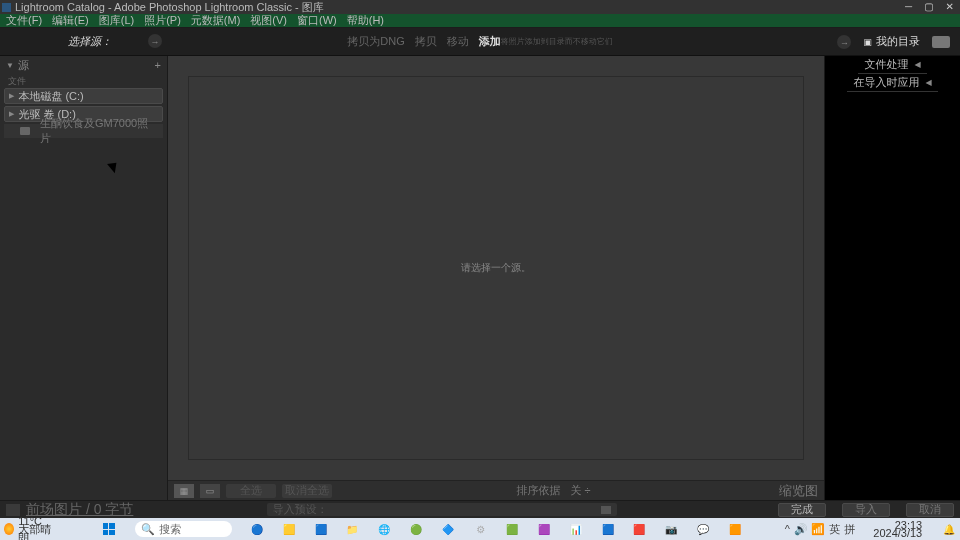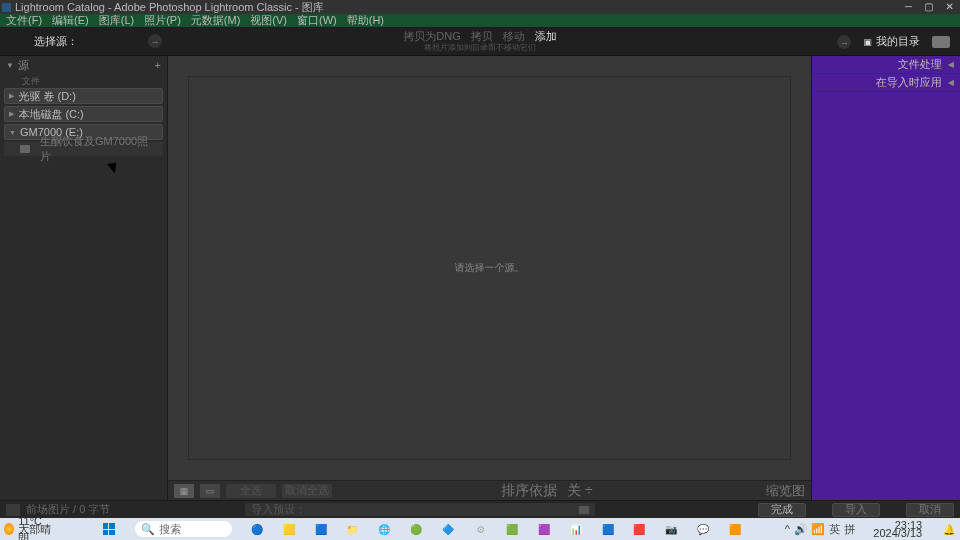--- a/index.html
+++ b/index.html
@@ -10,72 +10,72 @@
 .titlebar .appicon { width: 9px; height: 9px; background: #2b567f; margin-right: 4px; }
 .titlebar .wincontrols { margin-left: auto; display: flex; gap: 12px; padding-right: 4px; }
 .titlebar .wincontrols span { cursor: pointer; color: #ccc; font-size: 10px; line-height: 10px; }
 
 
 .menubar { height: 14px; background: #14532d; display: flex; align-items: center; padding: 0 6px; gap: 10px; font-size: 9px; color: #bbb; border-bottom: 1px solid #1c1c1c; }
 .menubar span { cursor: pointer; }
 
 
 .topstrip { height: 28px; background: #1f1f1f; display: flex; align-items: center; padding: 0 8px; border-bottom: 1px solid #111; }
-.topstrip .left { width: 160px; display: flex; align-items: flex-start; justify-content: flex-end; gap: 70px; padding-right: 6px; }
+.topstrip .left { width: 160px; display: flex; align-items: flex-start; justify-content: flex-end; gap: 36px; padding-right: 6px; font-style: italic; }
 .topstrip .left .lbl { color: #ddd; font-size: 11px; }
 .topstrip .left .arrowbtn, .topstrip .right .arrowbtn { width: 14px; height: 14px; border-radius: 50%; background: #333; display: flex; align-items: center; justify-content: center; color: #888; font-size: 9px; cursor: pointer; }
-.topstrip .center { flex: 1; display: flex; flex-direction: column; align-items: center; justify-content: center; line-height: 11px; }
+.topstrip .center { flex: 1; display: flex; flex-direction: row; align-items: center; justify-content: center; line-height: 11px; }
 .topstrip .center .row1 { display: flex; gap: 10px; font-size: 9px; }
 .topstrip .center .row1 .dim { color: #666; }
-.topstrip .center .row1 .add { color: #ddd; }
+.topstrip .center .row1 .add { color: #ddd; font-weight: bold; }
 .topstrip .center .row2 { font-size: 8px; color: #555; }
 .topstrip .right { width: 160px; display: flex; align-items: center; justify-content: flex-end; gap: 12px; padding-right: 2px; }
 .topstrip .right .dest { color: #ddd; font-size: 10px; cursor: pointer; display:flex; align-items:center; gap:4px;}
 .topstrip .right .hdd { width: 18px; height: 12px; background: #777; border-radius: 2px; }
 
 
 .main { position: absolute; top: 56px; bottom: 40px; left: 0; right: 0; display: flex; background: #323232; }
 
 
 .leftpanel { width: 168px; background: #2b2b2b; display: flex; flex-direction: column; border-right: 1px solid #1a1a1a; }
 .leftpanel .head { height: 18px; display: flex; align-items: center; padding: 0 6px; color: #888; font-size: 10px; }
 .leftpanel .head .tri { margin-right: 4px; font-size: 8px; }
 .leftpanel .head .plus { margin-left: auto; cursor: pointer; }
-.leftpanel .filehdr { height: 14px; padding: 0 22px; color: #666; font-size: 9px; display:flex; align-items:center; }
+.leftpanel .filehdr { height: 14px; padding: 0 8px; color: #666; font-size: 9px; display:flex; align-items:center; }
 .leftpanel .drive { height: 16px; margin: 0 4px 2px 4px; background: #3d3d3d; border: 1px solid #4a4a4a; border-radius: 2px; display: flex; align-items: center; padding: 0 4px; color: #bbb; font-size: 9px; cursor: pointer; }
 .leftpanel .drive .tri { font-size: 7px; margin-right: 4px; color: #888; }
 .leftpanel .drive.open .tri { transform: rotate(0deg); }
 .leftpanel .sub { height: 14px; margin: 0 4px 2px 4px; display: flex; align-items: center; padding: 0 4px 0 16px; color: #777; font-size: 8px; cursor: pointer; background:#333;gap:6px; }
 .leftpanel .sub .foldericon { width: 10px; height: 8px; background: #666; margin-right: 4px; border-radius: 1px; }
 .leftpanel .rest { flex: 1; }
 
 
 .centerarea { flex: 1; display: flex; flex-direction: column; background: #383838; }
 .centerarea .grid { flex: 1; display: flex; align-items: center; justify-content: center; background: #383838; margin:20px; border:1px solid #2a2a2a;}
 .centerarea .msg { color: #888; font-size: 10px; }
 .centerarea .toolbar { height: 20px; background: #2e2e2e; display: flex; align-items: center; padding: 0 6px; gap: 6px; border-top:1px solid #222;}
 .centerarea .toolbar .viewbtn { width: 20px; height: 14px; background: #444; display: flex; align-items: center; justify-content: center; cursor: pointer; color:#999; font-size:9px;}
 .centerarea .toolbar .viewbtn.active { background: #555; }
 .centerarea .toolbar .pill { width: 50px; height: 14px; background: #3a3a3a; border-radius: 2px; display:flex; align-items:center; justify-content:center; color:#555; font-size:9px;}
 .centerarea .toolbar .spacer { flex: 1; }
-.centerarea .toolbar .sortlbl { color: #777; font-size: 14px; margin-right:4px;text-align:right;}
+.centerarea .toolbar .sortlbl { color: #777; font-size: 11px; margin-right:4px;text-align:right;}
 .centerarea .toolbar .zoom { color:#777; font-size:13px; text-align:right; line-height:8px;}
 
 
-.rightpanel { width: 149px; background: #4c1d95; display: flex; flex-direction: column; border-left: 1px solid #1a1a1a; }
+.rightpanel { width: 136px; background: #000000; display: flex; flex-direction: column; border-left: 1px solid #1a1a1a; align-items: center; }
 .rightpanel .sect { height: 18px; display: flex; align-items: center; justify-content: flex-end; padding: 0 6px; color: #bbb; font-size: 10px; border-bottom: 1px solid #333; cursor:pointer;}
 .rightpanel .sect .tri { margin-left: 6px; font-size: 8px; color: #888; }
 
 
 .bottom { position: absolute; left: 0; right: 0; bottom: 22px; height: 18px; background: #262626; display: flex; align-items: center; padding: 0 6px; gap: 6px; border-top:1px solid #1a1a1a;}
 .bottom .small { width: 14px; height: 12px; background: #3a3a3a; cursor: pointer; }
-.bottom .info { color: #666; font-size: 11px; }
+.bottom .info { color: #666; font-size: 14px; text-decoration: underline; }
 .bottom .filter { margin: 0 auto; width: 350px; height: 13px; background: #333; border-radius: 2px; display:flex; align-items:center; padding:0 6px; color:#555; font-size:8px;}
 .bottom .filter .flag { margin-left:auto; width:10px; height:8px; background:#555;}
-.bottom .btns { display: flex; gap: 26px; padding-left: 28px; }
+.bottom .btns { display: flex; gap: 16px; padding-left: 28px; }
 .bottom .btn { width: 48px; height: 14px; background: #3b3b3b; border: 1px solid #4a4a4a; border-radius: 2px; display: flex; align-items: center; justify-content: center; color: #777; font-size: 9px; cursor: pointer; }
 .bottom .btn.primary { color:#bbb; }
 
 
 .taskbar { position: absolute; left: 0; right: 0; bottom: 0; height: 22px; background: #dce4ef; display: flex; align-items: center; padding: 0 4px; gap: 18px; }
 .taskbar .weather { display:flex; align-items:center; gap:4px; font-size:9px; color:#333; margin-right:8px;}
 .taskbar .weather .sun { width:12px; height:12px; border-radius:50%; background: radial-gradient(circle,#ffcc33,#ff7700);}
 .taskbar .wtext { display:flex; flex-direction:column; line-height:8px; font-size:8px;}
 .taskbar .start { width:20px; height:16px; display:flex; align-items:center; justify-content:center; cursor:pointer;}
 .taskbar .winlogo { width:12px; height:12px; display:grid; grid-template-columns:1fr 1fr; grid-template-rows:1fr 1fr; gap:1px;}
@@ -139,29 +139,25 @@
 
   <div class="leftpanel">
     <div class="head">
       <span class="tri">▼</span>
       <span>源</span>
       <span class="plus">+</span>
     </div>
     <div class="filehdr">文件</div>
     <div class="drive">
       <span class="tri">▶</span>
-      <span>光驱 卷 (D:)</span>
+      <span>本地磁盘 (C:)</span>
     </div>
     <div class="drive">
       <span class="tri">▶</span>
-      <span>本地磁盘 (C:)</span>
-    </div>
-    <div class="drive open">
-      <span class="tri">▼</span>
-      <span>GM7000 (E:)</span>
+      <span>光驱 卷 (D:)</span>
     </div>
     <div class="sub">
       <div class="foldericon"></div>
       <span>生酮饮食及GM7000照片</span>
     </div>
     <div class="rest"></div>
   </div>
 
   <div class="centerarea">
     <div class="grid">

